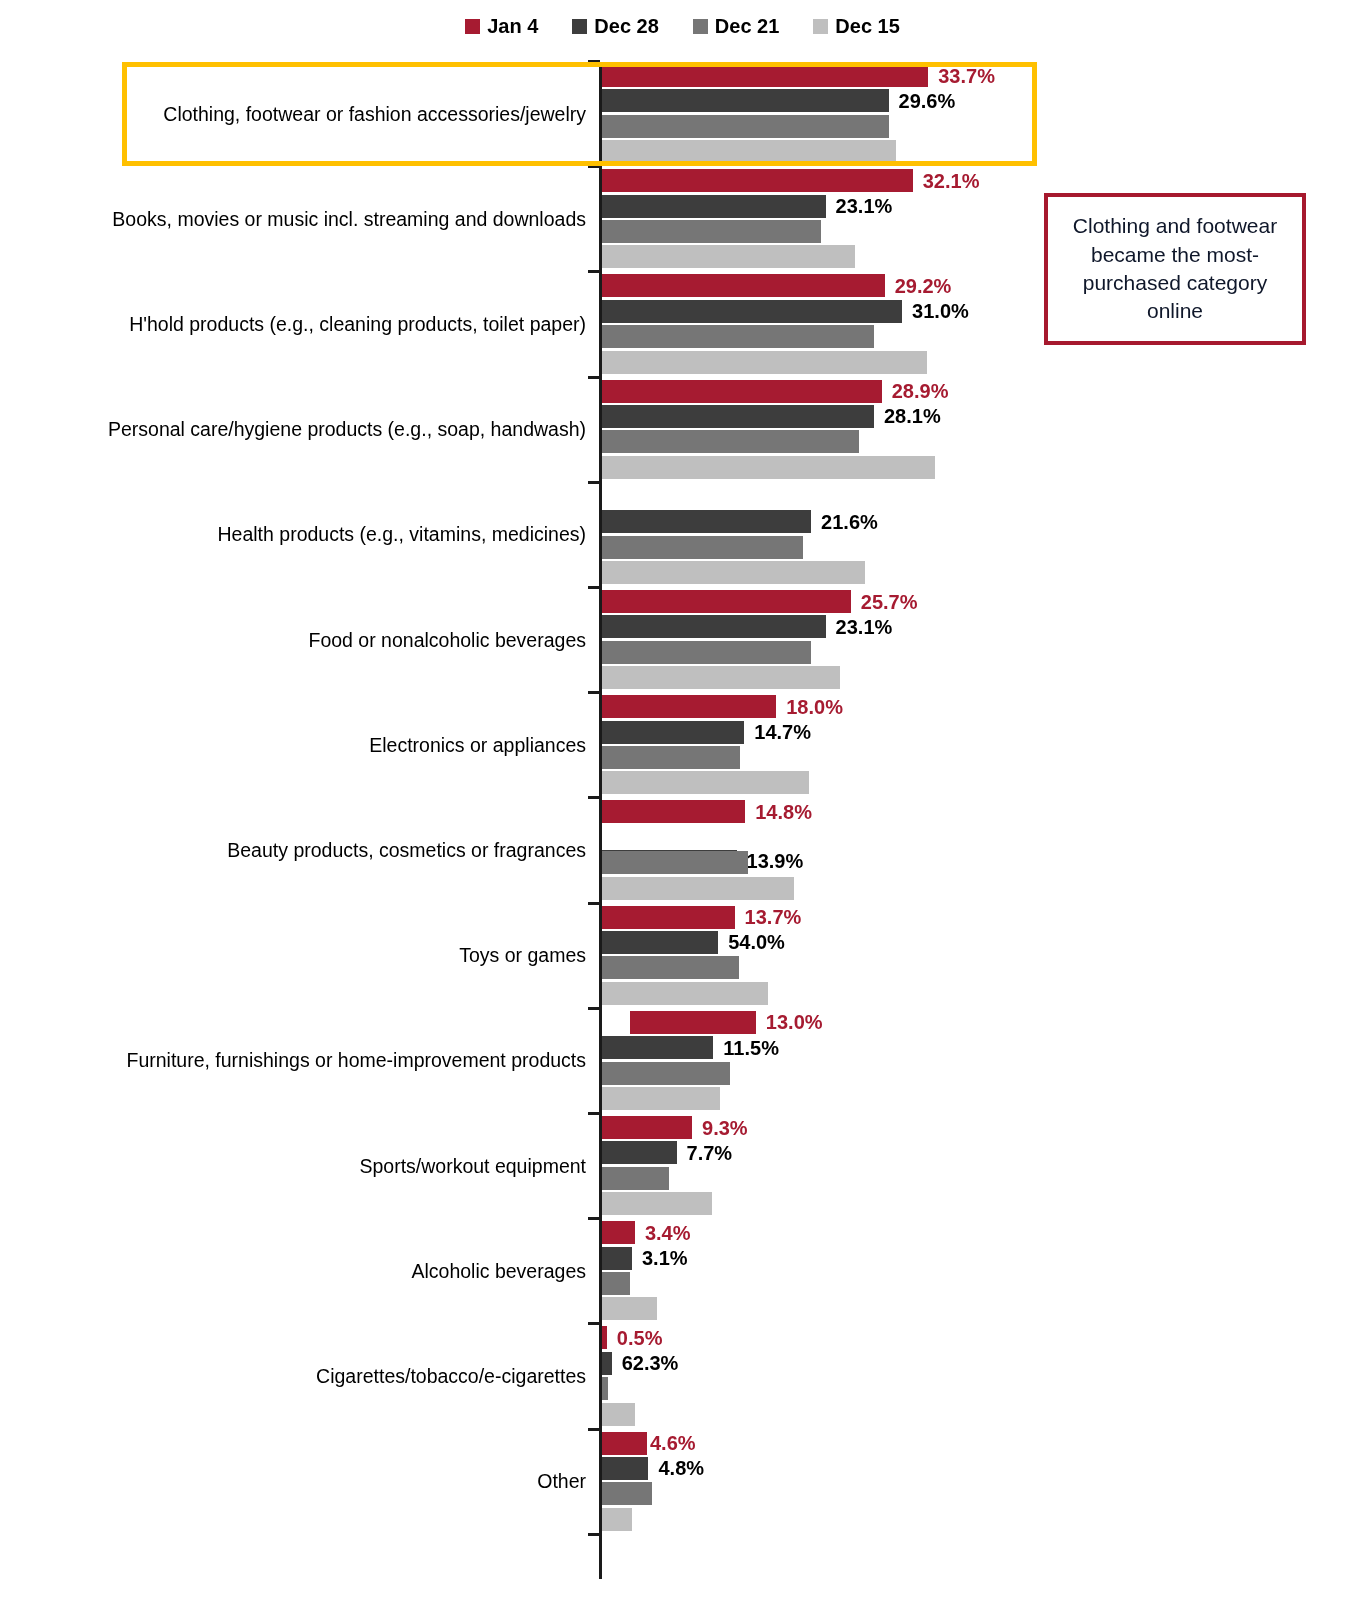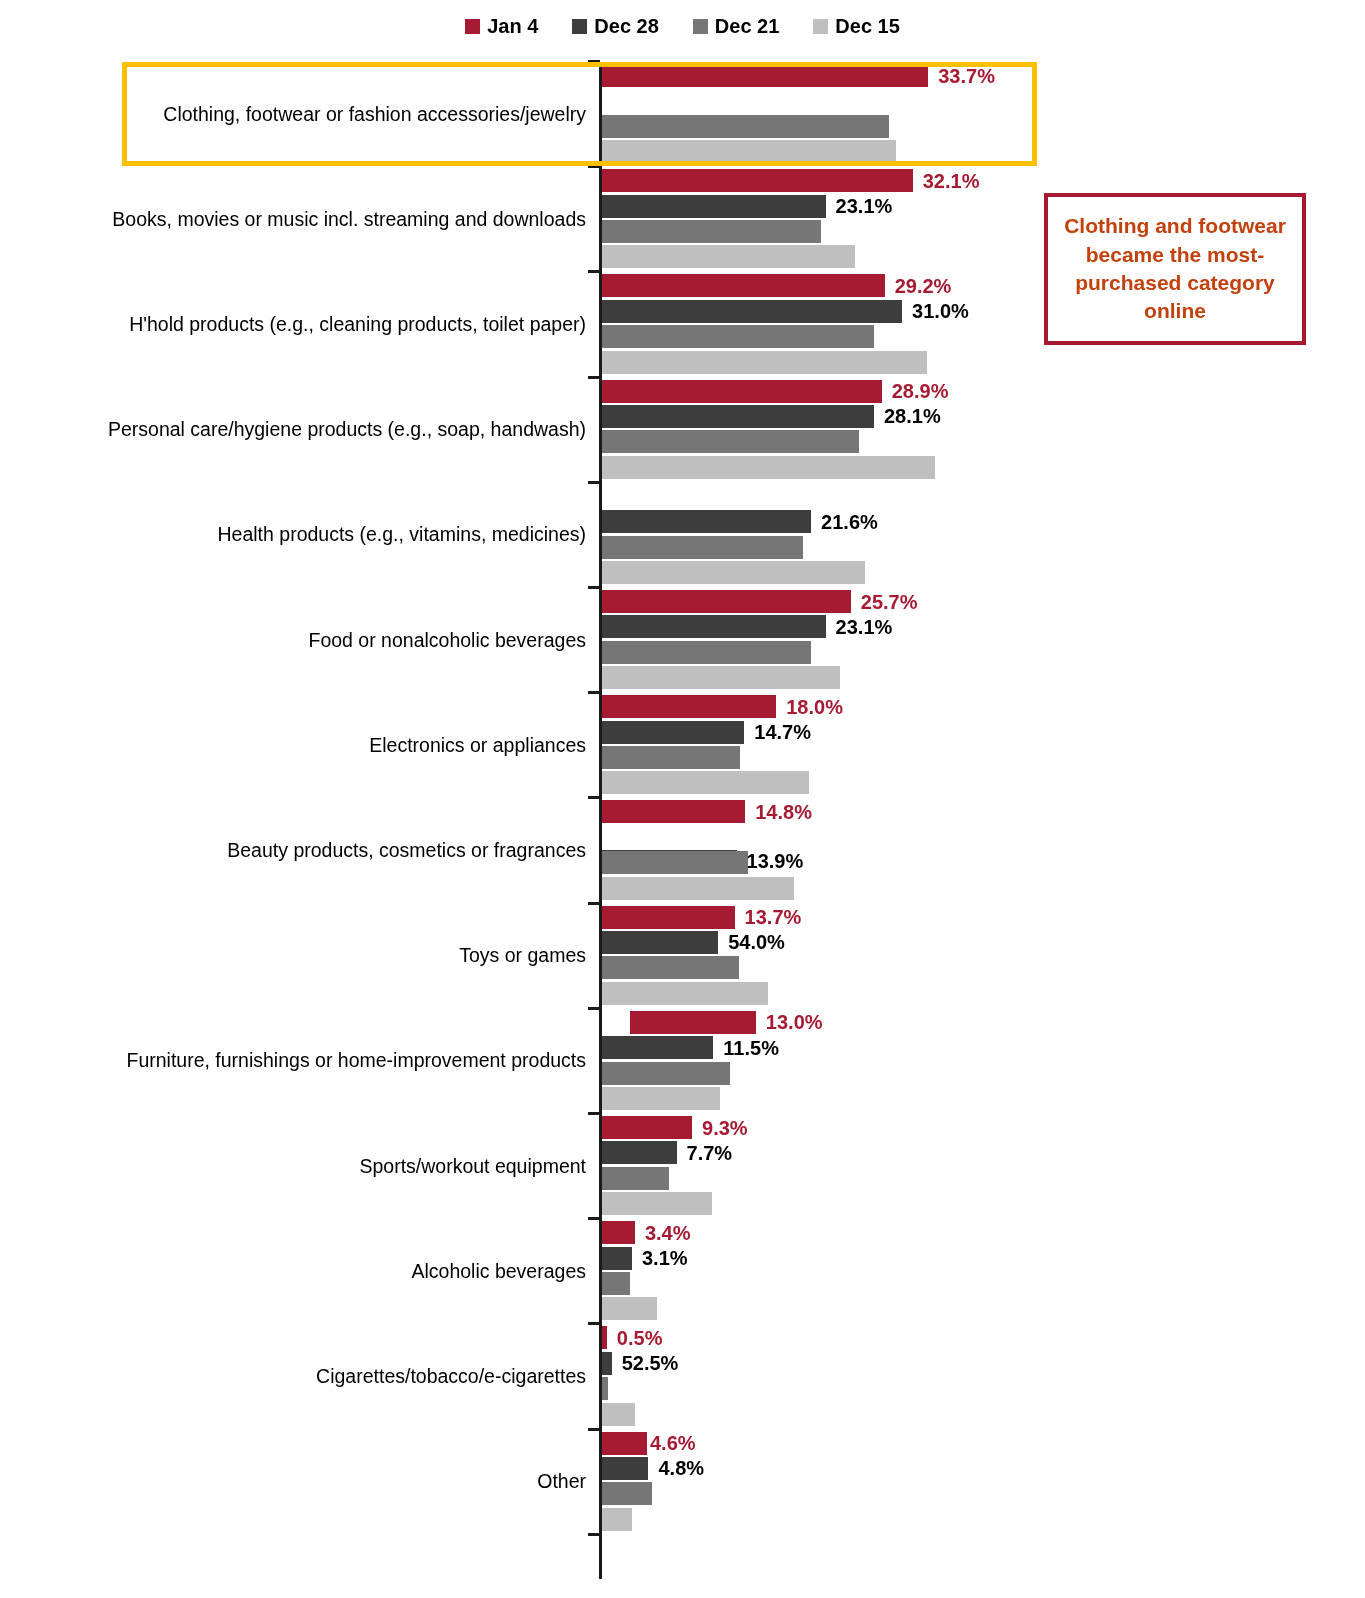--- a/index.html
+++ b/index.html
@@ -137,22 +137,22 @@
     height: 152px;
     border: 4px solid #A6192E;
     box-sizing: border-box;
     display: flex;
     align-items: center;
     justify-content: center;
     background: #ffffff;
   }
   #callout-text {
     font-size: 21px;
-    font-weight: bold;
-    color: #c2410c;
+    font-weight: normal;
+    color: #0f172a;
     text-align: center;
     line-height: 1.35;
     padding: 0 8px;
   }
 </style>
 </head>
 <body>
 
 <div id="legend">
     <div class="legend-item">
@@ -176,20 +176,24 @@
 <div id="plot">
   <div id="axis-line"></div>
 <div class="axis-tick" style="top: 2px;"></div>
     <div class="cat-group" style="top: 6px; height: 99.2px;">
       <div class="cat-label">Clothing, footwear or fashion accessories/jewelry</div>
       <div class="bars">
         <div class="bar-row" style="top: 0px; width: 700px;">
           <div class="bar" style="width: 326.216px; background: rgb(166, 27, 49);"></div>
           <span class="bar-value v-jan" style="left: 336.216px;">33.7%</span>
         </div>
+        <div class="bar-row" style="top: 25.4px; width: 700px;">
+          <div class="bar" style="width: 286.528px; background: rgb(61, 61, 61);"></div>
+          <span class="bar-value v-dec28" style="left: 296.528px;">29.6%</span>
+        </div>
         <div class="bar-row" style="top: 50.8px; width: 700px;">
           <div class="bar" style="width: 287.496px; background: rgb(118, 118, 118);"></div>
         </div>
         <div class="bar-row" style="top: 76.2px; width: 700px;">
           <div class="bar" style="width: 294.272px; background: rgb(191, 191, 191);"></div>
         </div>
       </div>
     </div>
     <div class="axis-tick" style="top: 107.2px;"></div>
     <div class="cat-group" style="top: 111.2px; height: 99.2px;">
@@ -410,21 +414,21 @@
     <div class="axis-tick" style="top: 1264.4px;"></div>
     <div class="cat-group" style="top: 1268.4px; height: 99.2px;">
       <div class="cat-label">Cigarettes/tobacco/e-cigarettes</div>
       <div class="bars">
         <div class="bar-row" style="top: 0px; width: 700px;">
           <div class="bar" style="width: 4.84px; background: rgb(166, 27, 49);"></div>
           <span class="bar-value v-jan" style="left: 14.84px;">0.5%</span>
         </div>
         <div class="bar-row" style="top: 25.4px; width: 700px;">
           <div class="bar" style="width: 9.68px; background: rgb(61, 61, 61);"></div>
-          <span class="bar-value v-dec28" style="left: 19.68px;">52.5%</span>
+          <span class="bar-value v-dec28" style="left: 19.68px;">62.3%</span>
         </div>
         <div class="bar-row" style="top: 50.8px; width: 700px;">
           <div class="bar" style="width: 5.808px; background: rgb(118, 118, 118);"></div>
         </div>
         <div class="bar-row" style="top: 76.2px; width: 700px;">
           <div class="bar" style="width: 32.912px; background: rgb(191, 191, 191);"></div>
         </div>
       </div>
     </div>
     <div class="axis-tick" style="top: 1369.6px;"></div>

